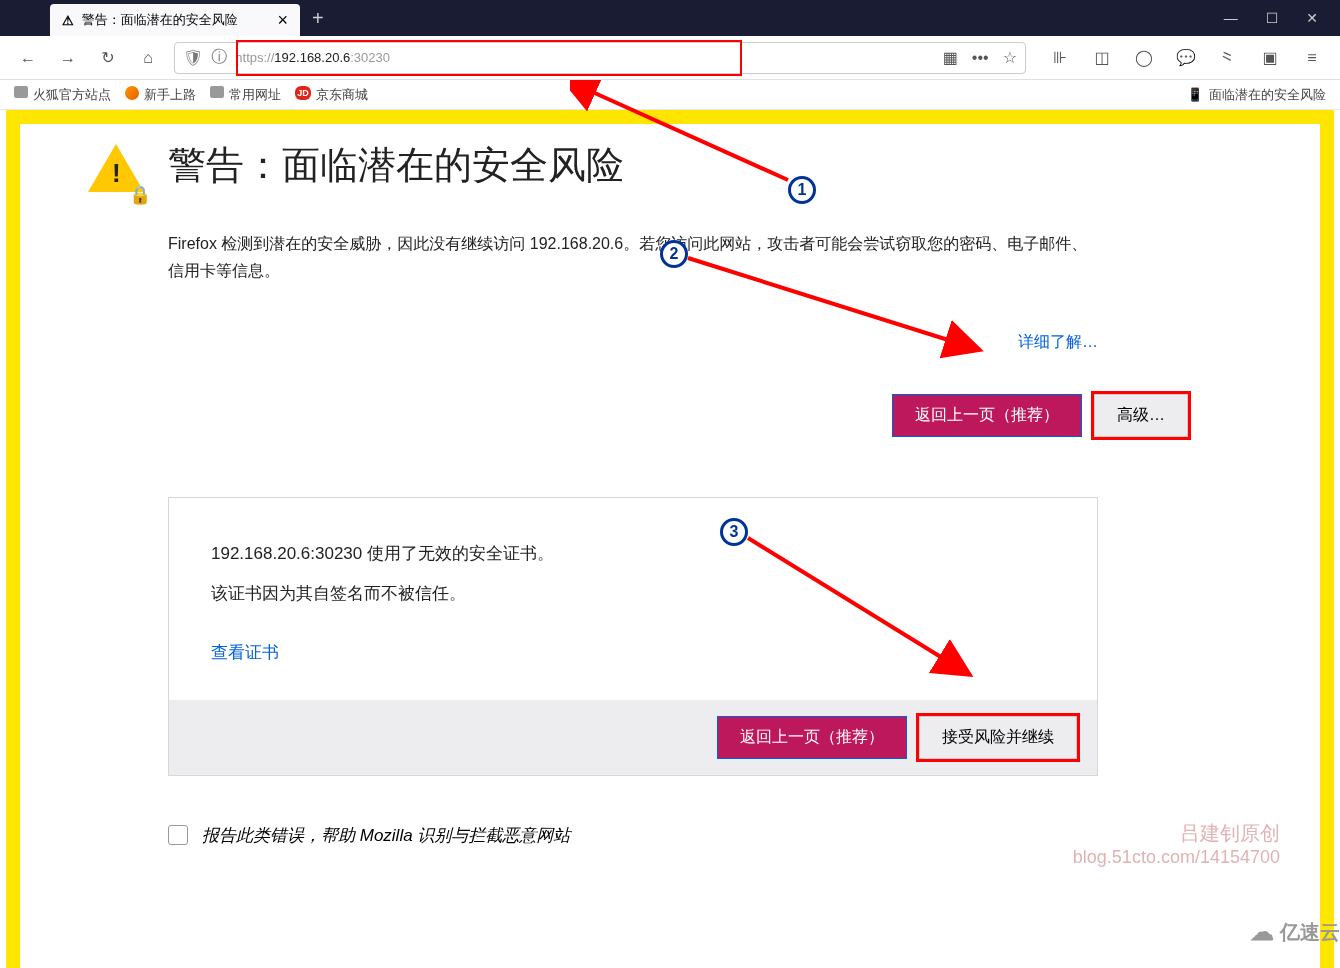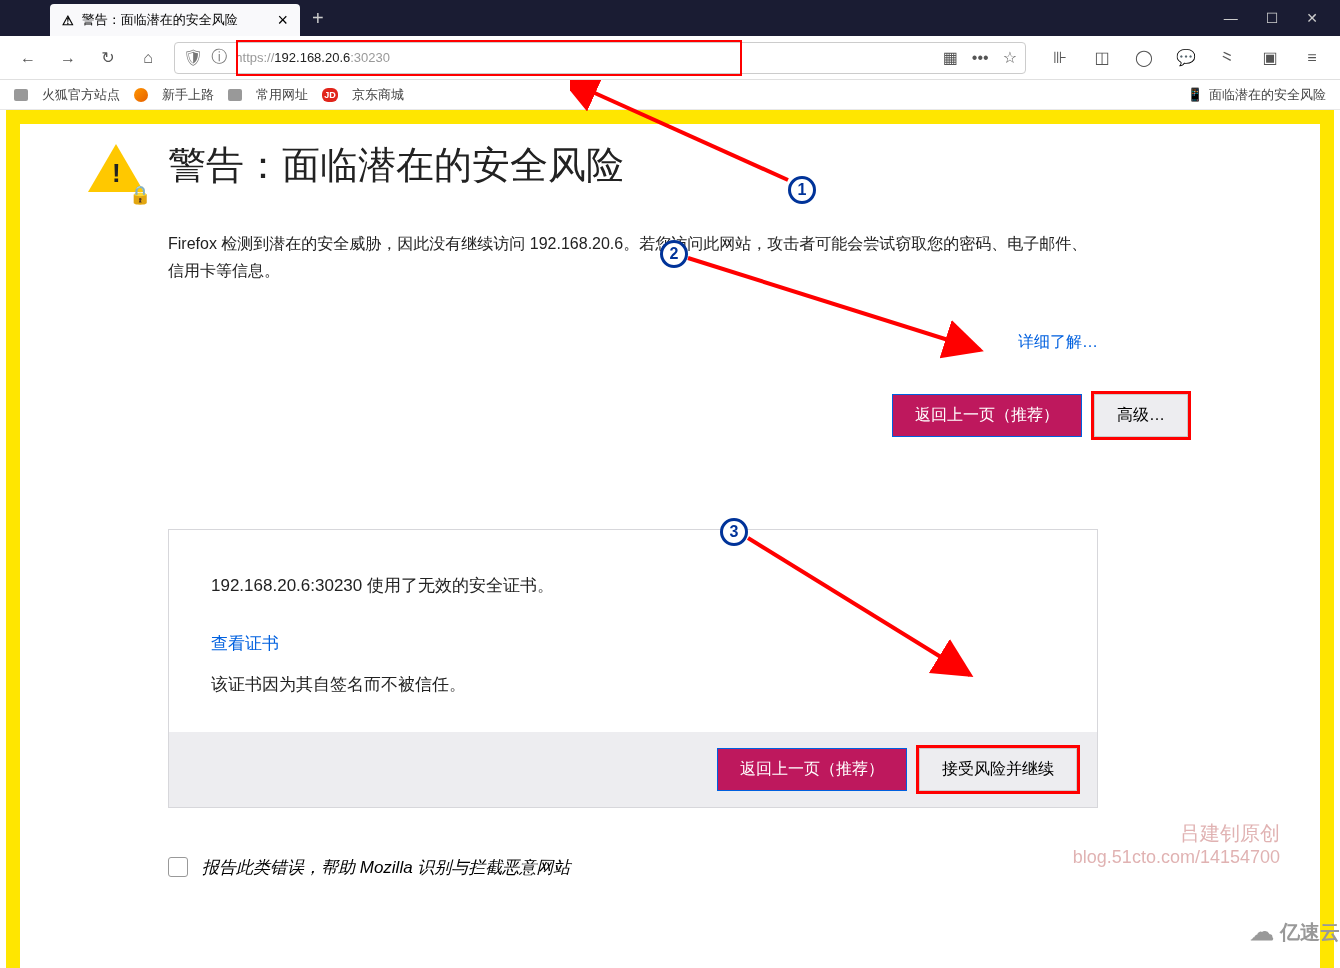--- a/index.html
+++ b/index.html
@@ -19,21 +19,21 @@
 .nav-btn { width: 28px; height: 28px; display: flex; align-items: center; justify-content: center; color: #555; cursor: pointer; border-radius: 4px; font-size: 16px; }
 .urlbar-wrap { flex: 1; display: flex; align-items: center; border: 1px solid #ccc; border-radius: 4px; height: 32px; padding: 0 8px; gap: 8px; position: relative; }
 .urlbar-wrap .url-highlight { position: absolute; left: 61px; top: -3px; width: 506px; height: 36px; border: 2px solid #ff0000; pointer-events: none; }
 .urlbar { flex: 1; border: none; outline: none; font-size: 13px; color: #777; }
 .urlbar .dim { color: #999; }
 .urlbar-icons-right { display: flex; gap: 14px; align-items: center; color: #555; }
 .toolbar-right { display: flex; gap: 14px; align-items: center; color: #555; margin-left: 8px; }
 
 
 .bookmarks { height: 30px; background: #fff; display: flex; align-items: center; padding: 0 14px; gap: 14px; border-bottom: 1px solid #e8e8e8; font-size: 13px; color: #444; }
-.bookmark-item { display: flex; align-items: center; gap: 14px; cursor: pointer; }
+.bookmark-item { display: flex; gap: 5px; cursor: pointer; }
 .folder-icon { width: 14px; height: 12px; background: #999; border-radius: 2px; display: inline-block; }
 .ff-icon { width: 14px; height: 14px; background: linear-gradient(135deg,#ff9500,#e66000); border-radius: 50%; display: inline-block; }
 .jd-icon { width: 16px; height: 14px; background: #e1251b; color: #fff; font-size: 9px; font-weight: bold; display: inline-flex; align-items: center; justify-content: center; border-radius: 6px; }
 .bookmarks-right { margin-left: auto; display: flex; align-items: center; gap: 5px; }
 
 
 .content-wrap { position: relative; padding: 0; }
 .yellow-frame { position: absolute; left: 6px; top: 0; right: 6px; bottom: -200px; border: 14px solid #ffe600; border-bottom: none; pointer-events: none; }
 .page { position: relative; padding: 30px 80px 30px 80px; }
 .warning-row { display: flex; gap: 22px; align-items: flex-start; margin-left: 8px; }
@@ -42,21 +42,21 @@
 .warn-exclaim { position: absolute; top: 14px; left: 24px; font-size: 26px; font-weight: bold; color: #222; }
 .warn-lock { position: absolute; bottom: -4px; right: -6px; font-size: 18px; color: #888; }
 h1.warn-title { font-size: 38px; font-weight: 400; color: #222; }
 .warn-body { margin-left: 88px; margin-top: 28px; font-size: 16px; color: #222; max-width: 930px; line-height: 1.7; }
 .link { color: #0060df; cursor: pointer; }
 .btn-row { margin-top: 38px; display: flex; justify-content: flex-end; gap: 12px; max-width: 1020px; margin-left: 88px; }
 .btn { padding: 10px 22px; font-size: 16px; border: 1px solid #ccc; background: #ededf0; cursor: pointer; }
 .btn-primary { background: #be185d; color: #fff; border: 1px solid #0060df; }
 .btn-highlight { outline: 3px solid #ff0000; }
 
-.advanced-panel { margin-left: 88px; margin-top: 92px; border: 1px solid #d7d7db; max-width: 930px; }
+.advanced-panel { margin-left: 88px; margin-top: 60px; border: 1px solid #d7d7db; max-width: 930px; }
 .advanced-body { padding: 36px 42px 26px 42px; font-size: 17px; color: #222; line-height: 2.4; }
 .advanced-footer { background: #ededf0; padding: 16px 20px; display: flex; justify-content: flex-end; gap: 12px; }
 
 .report-row { margin-left: 88px; margin-top: 48px; display: flex; align-items: center; gap: 14px; font-size: 17px; font-style: italic; }
 .checkbox { width: 20px; height: 20px; border: 1px solid #999; border-radius: 3px; }
 
 
 .annotation-num { position: absolute; width: 28px; height: 28px; background: #fff; border: 3px solid #003399; border-radius: 50%; display: flex; align-items: center; justify-content: center; font-weight: bold; color: #003399; font-size: 16px; z-index: 50; }
 .arrow { position: absolute; z-index: 40; pointer-events: none; }
 .watermark1 { position: absolute; right: 60px; bottom: 100px; color: #d9a0a0; font-size: 20px; font-family: "KaiTi", serif; text-align: right; opacity: 0.8; }
@@ -148,22 +148,22 @@
       <p style="margin-top:44px;text-align:right;"><span class="link">详细了解…</span></p>
     </div>
     <div class="btn-row">
       <button class="btn btn-primary">返回上一页（推荐）</button>
       <button class="btn btn-highlight">高级…</button>
     </div>
 
     <div class="advanced-panel">
       <div class="advanced-body">
         <div>192.168.20.6:30230 使用了无效的安全证书。</div>
+        <div>该证书因为其自签名而不被信任。</div>
         <div style="margin-top:18px;"><span class="link">查看证书</span></div>
-        <div>该证书因为其自签名而不被信任。</div>
       </div>
       <div class="advanced-footer">
         <button class="btn btn-primary">返回上一页（推荐）</button>
         <button class="btn btn-highlight">接受风险并继续</button>
       </div>
     </div>
 
     <div class="report-row">
       <div class="checkbox"></div>
       <span>报告此类错误，帮助 Mozilla 识别与拦截恶意网站</span>

